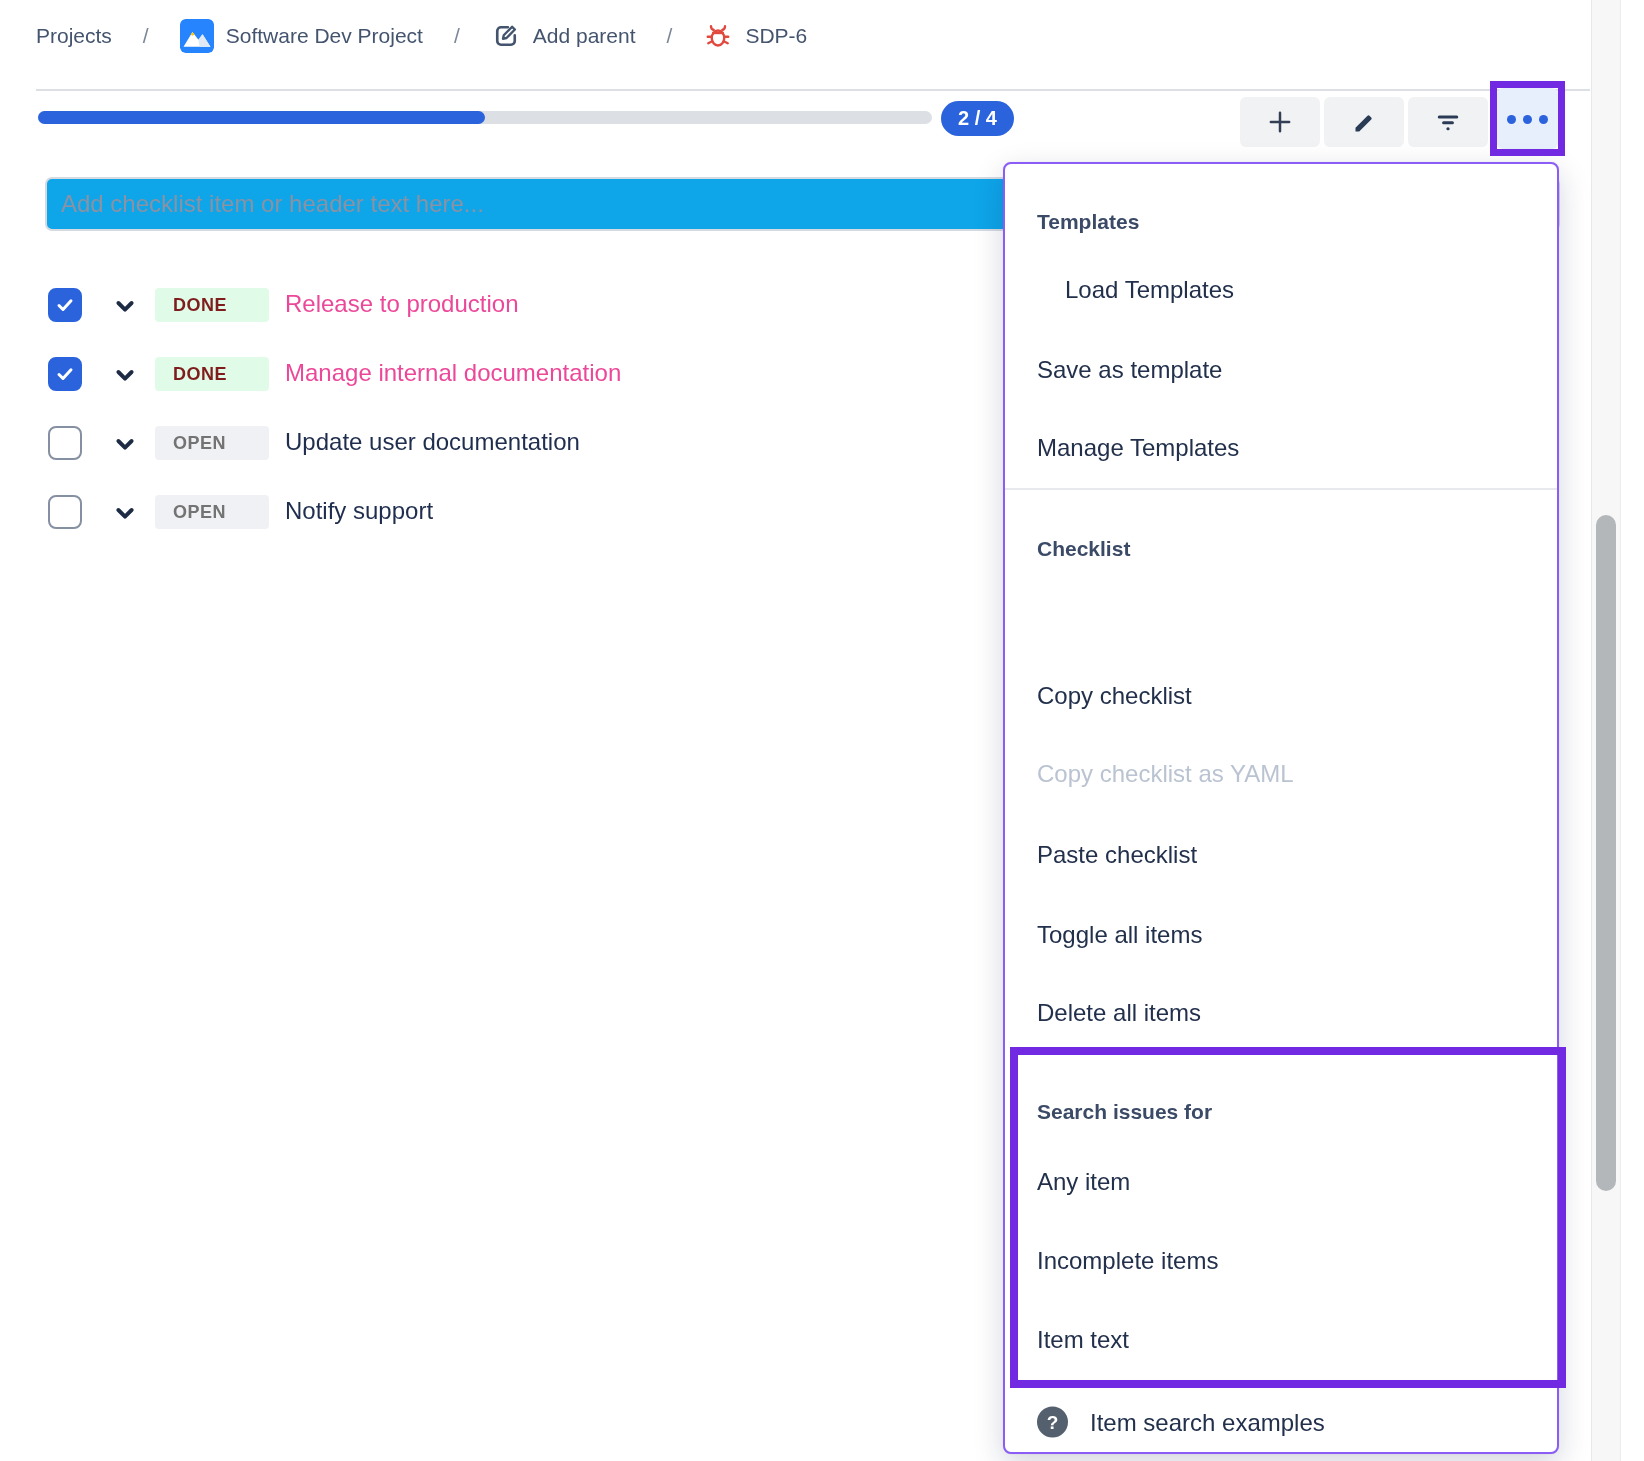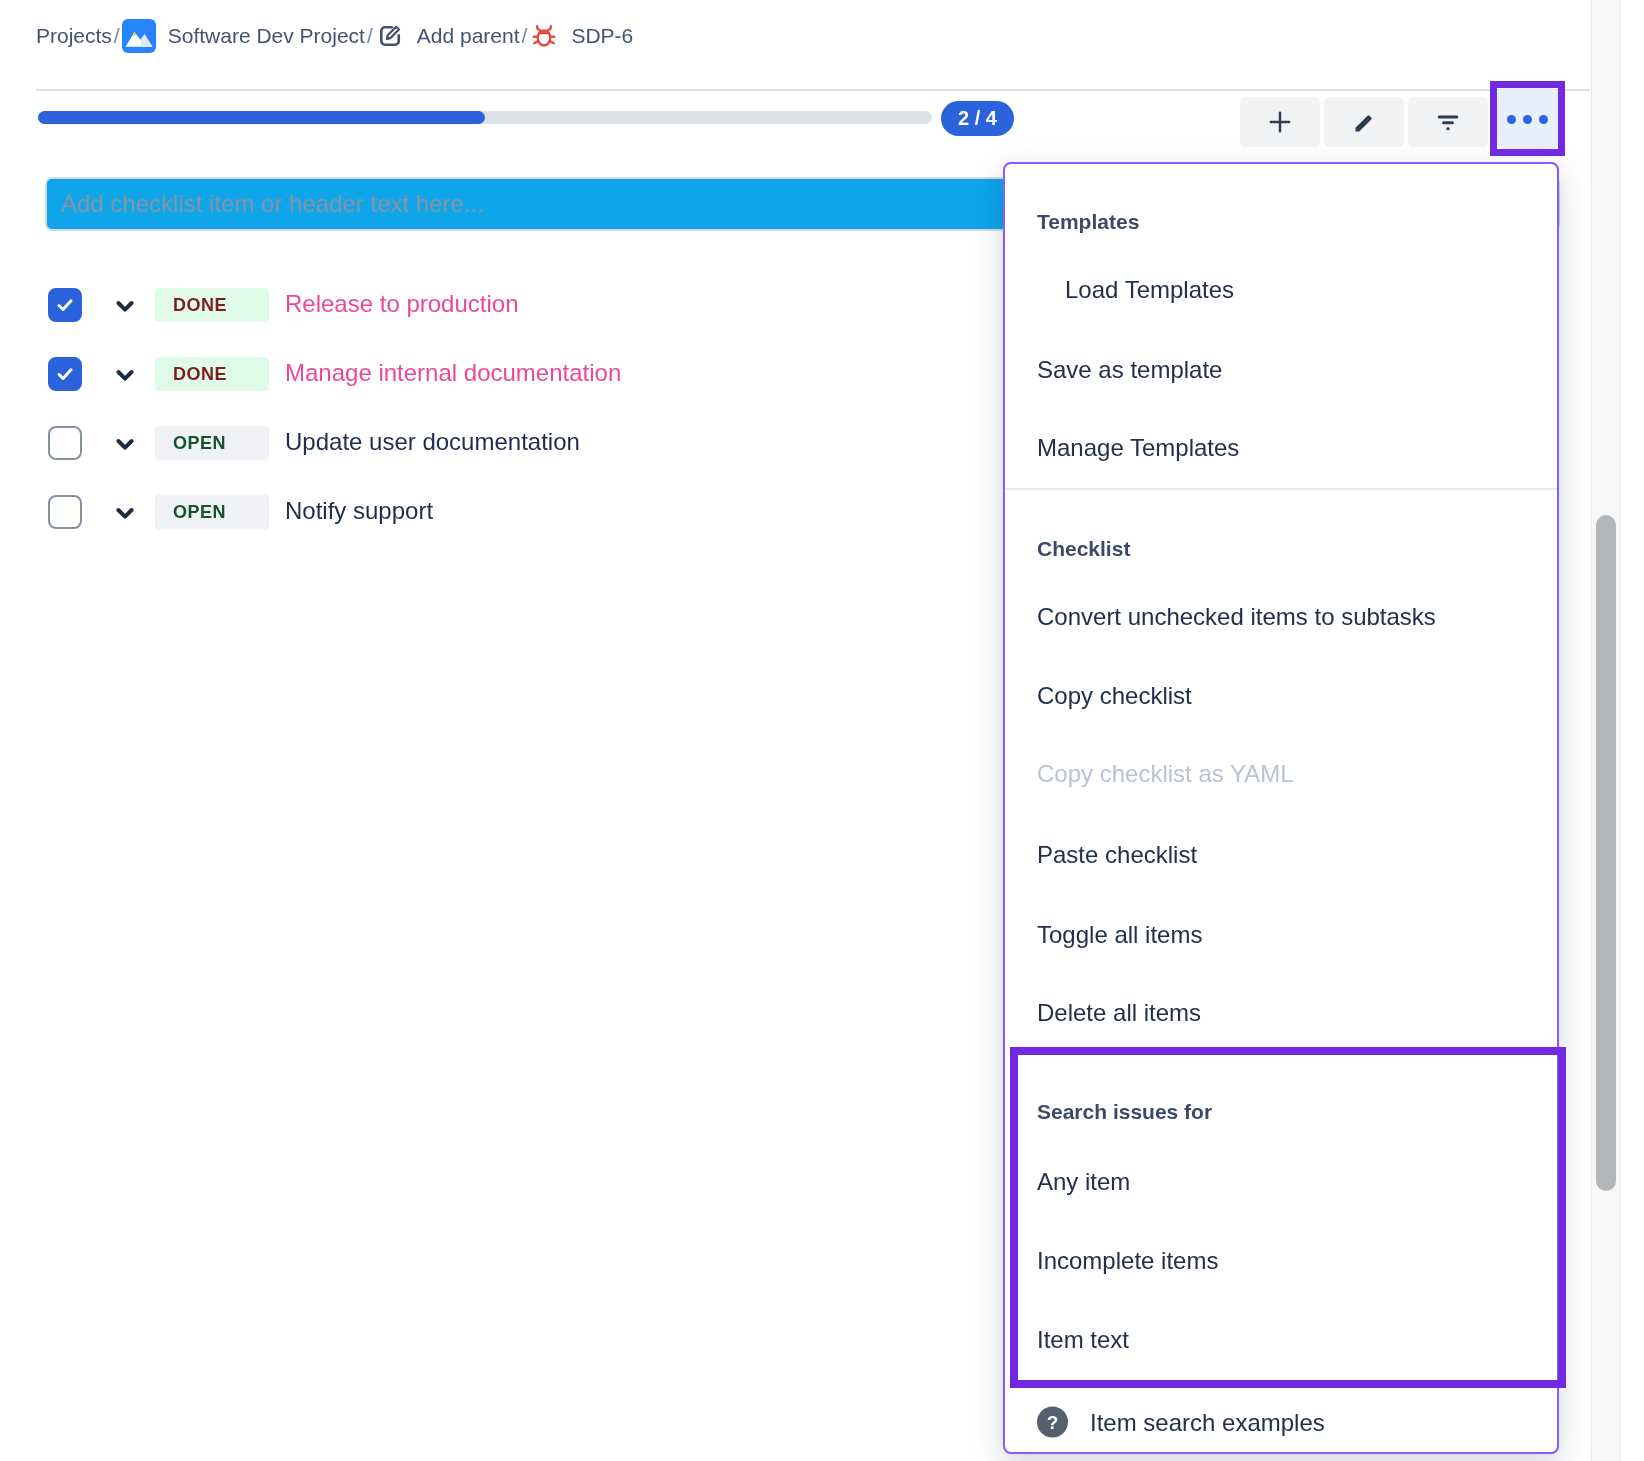--- a/index.html
+++ b/index.html
@@ -3,21 +3,21 @@
 <meta charset="utf-8">
 <style>
   html,body{margin:0;padding:0;}
   body{
     width:1644px;height:1461px;position:relative;overflow:hidden;
     background:#ffffff;
     font-family:"Liberation Sans", sans-serif;
     color:#22304c;
   }
   
-  .breadcrumb{position:absolute;left:36px;top:16px;height:40px;display:flex;align-items:center;gap:2px;font-size:21px;color:#44546f;}
+  .breadcrumb{position:absolute;left:36px;top:16px;height:40px;display:flex;align-items:center;gap:31px;font-size:21px;color:#44546f;}
   .crumb{display:flex;align-items:center;gap:12px;cursor:pointer;}
   .crumb-sep{color:#7a8699;}
   .avatar{width:34px;height:34px;border-radius:5px;display:block;}
   
   .top-divider{position:absolute;left:36px;top:89px;width:1554px;height:2px;background:#dcdfe4;}
   
   .progress-track{position:absolute;left:38px;top:111px;width:894px;height:13px;border-radius:7px;background:#dcdfe4;}
   .progress-fill{height:13px;border-radius:7px;background:#2b63dd;}
   .progress-badge{position:absolute;left:941px;top:101px;width:73px;height:35px;border-radius:18px;background:#2b63dd;color:#ffffff;font-weight:bold;font-size:20px;display:flex;align-items:center;justify-content:center;}
   
@@ -30,21 +30,21 @@
   
   .add-input{position:absolute;left:45px;top:177px;width:1515px;height:54px;border:2px solid #d6dae1;border-radius:7px;box-sizing:border-box;font-size:24px;color:#22304c;padding:0 0 0 14px;outline:none;font-family:"Liberation Sans",sans-serif;background:#0ea5e9;}
   .add-input::placeholder{color:#8a92a3;}
   
   .check-row{position:absolute;left:0;width:960px;height:34px;}
   .cbox{position:absolute;left:48px;top:0;width:34px;height:34px;border-radius:8px;border:2px solid #8590a2;background:#fff;box-sizing:border-box;display:flex;align-items:center;justify-content:center;cursor:pointer;}
   .cbox.checked{border-color:#2b63dd;background:#2b63dd;}
   .cbox svg{display:none;}
   .cbox.checked svg{display:block;}
   .chev{position:absolute;left:112px;top:5px;width:26px;height:26px;cursor:pointer;display:flex;align-items:center;justify-content:center;}
-  .badge{position:absolute;left:155px;top:0;width:114px;height:34px;border-radius:4px;background:#f0f1f4;color:#14532d;font-size:18px;font-weight:bold;letter-spacing:.5px;line-height:34px;padding-left:18px;box-sizing:border-box;}
+  .badge{position:absolute;left:155px;top:0;width:114px;height:34px;border-radius:4px;background:#f0f1f4;color:#737373;font-size:18px;font-weight:bold;letter-spacing:.5px;line-height:34px;padding-left:18px;box-sizing:border-box;}
   .badge.done{background:#e1fbe9;color:#7f1d1d;}
   .itext{position:absolute;left:285px;top:2px;font-size:24px;color:#1f2e4e;white-space:nowrap;cursor:text;}
   .itext.done{color:#ec4899;}
   
   .menu{position:absolute;left:1003px;top:162px;width:552px;height:1288px;background:#ffffff;border:2px solid #8b5cf6;border-radius:8px;box-shadow:0 10px 30px rgba(9,30,66,.18), 0 0 1px rgba(9,30,66,.18);z-index:20;}
   .mrow{position:absolute;left:32px;transform:translateY(-50%);white-space:nowrap;font-size:24px;color:#22304c;cursor:pointer;}
   .mrow.header{font-size:21px;font-weight:bold;color:#3b4a66;cursor:default;}
   .mrow.disabled{color:#bac3d1;cursor:default;}
   .mdivider{position:absolute;left:0;width:552px;height:2px;background:#e7e9ee;}
   .mrow.with-icon{display:flex;align-items:center;gap:22px;}
@@ -174,21 +174,20 @@
   <span class="itext">Notify support</span>
 </div>
 
 <div class="menu">
   <div class="mrow header" style="top:58px;">Templates</div>
   <div class="mrow" style="top:126px;margin-left:28px;">Load Templates</div>
   <div class="mrow" style="top:206px;">Save as template</div>
   <div class="mrow" style="top:284px;">Manage Templates</div>
   <div class="mdivider" style="top:324px;"></div>
   <div class="mrow header" style="top:385px;">Checklist</div>
-  <div class="mrow" style="top:453px;">Convert unchecked items to subtasks</div>
   <div class="mrow" style="top:532px;">Copy checklist</div>
   <div class="mrow disabled" style="top:610px;">Copy checklist as YAML</div>
   <div class="mrow" style="top:691px;">Paste checklist</div>
   <div class="mrow" style="top:771px;">Toggle all items</div>
   <div class="mrow" style="top:849px;">Delete all items</div>
   <div class="mrow header" style="top:948px;">Search issues for</div>
   <div class="mrow" style="top:1018px;">Any item</div>
   <div class="mrow" style="top:1097px;">Incomplete items</div>
   <div class="mrow" style="top:1176px;">Item text</div>
   <div class="mrow with-icon" style="top:1258px;">

